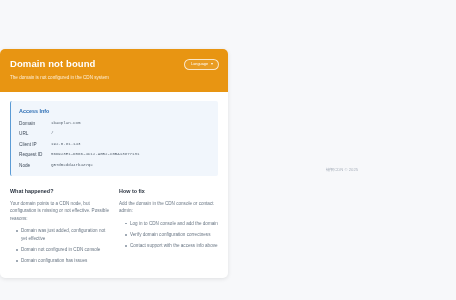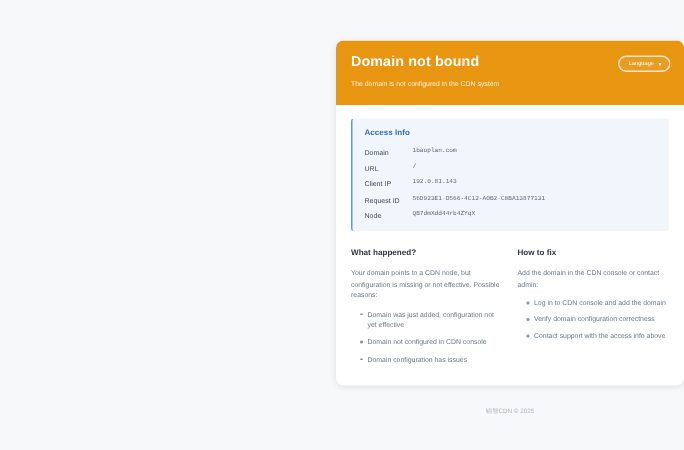--- a/index.html
+++ b/index.html
@@ -11,22 +11,22 @@
     height: 300px;
     background: #f7f8fa;
     font-family: "Liberation Sans", sans-serif;
     overflow: hidden;
   }
   .page {
     width: 456px;
     height: 300px;
     box-sizing: border-box;
     display: flex;
-    flex-direction: column;
-    align-items: flex-end;
+    flex-direction: row;
+    align-items: center;
     padding-top: 27px;
   }
   .card {
     width: 232px;
     background: #ffffff;
     border-radius: 5px;
     box-shadow: 0 1px 4px rgba(0,0,0,0.10);
     overflow: hidden;
   }
   

